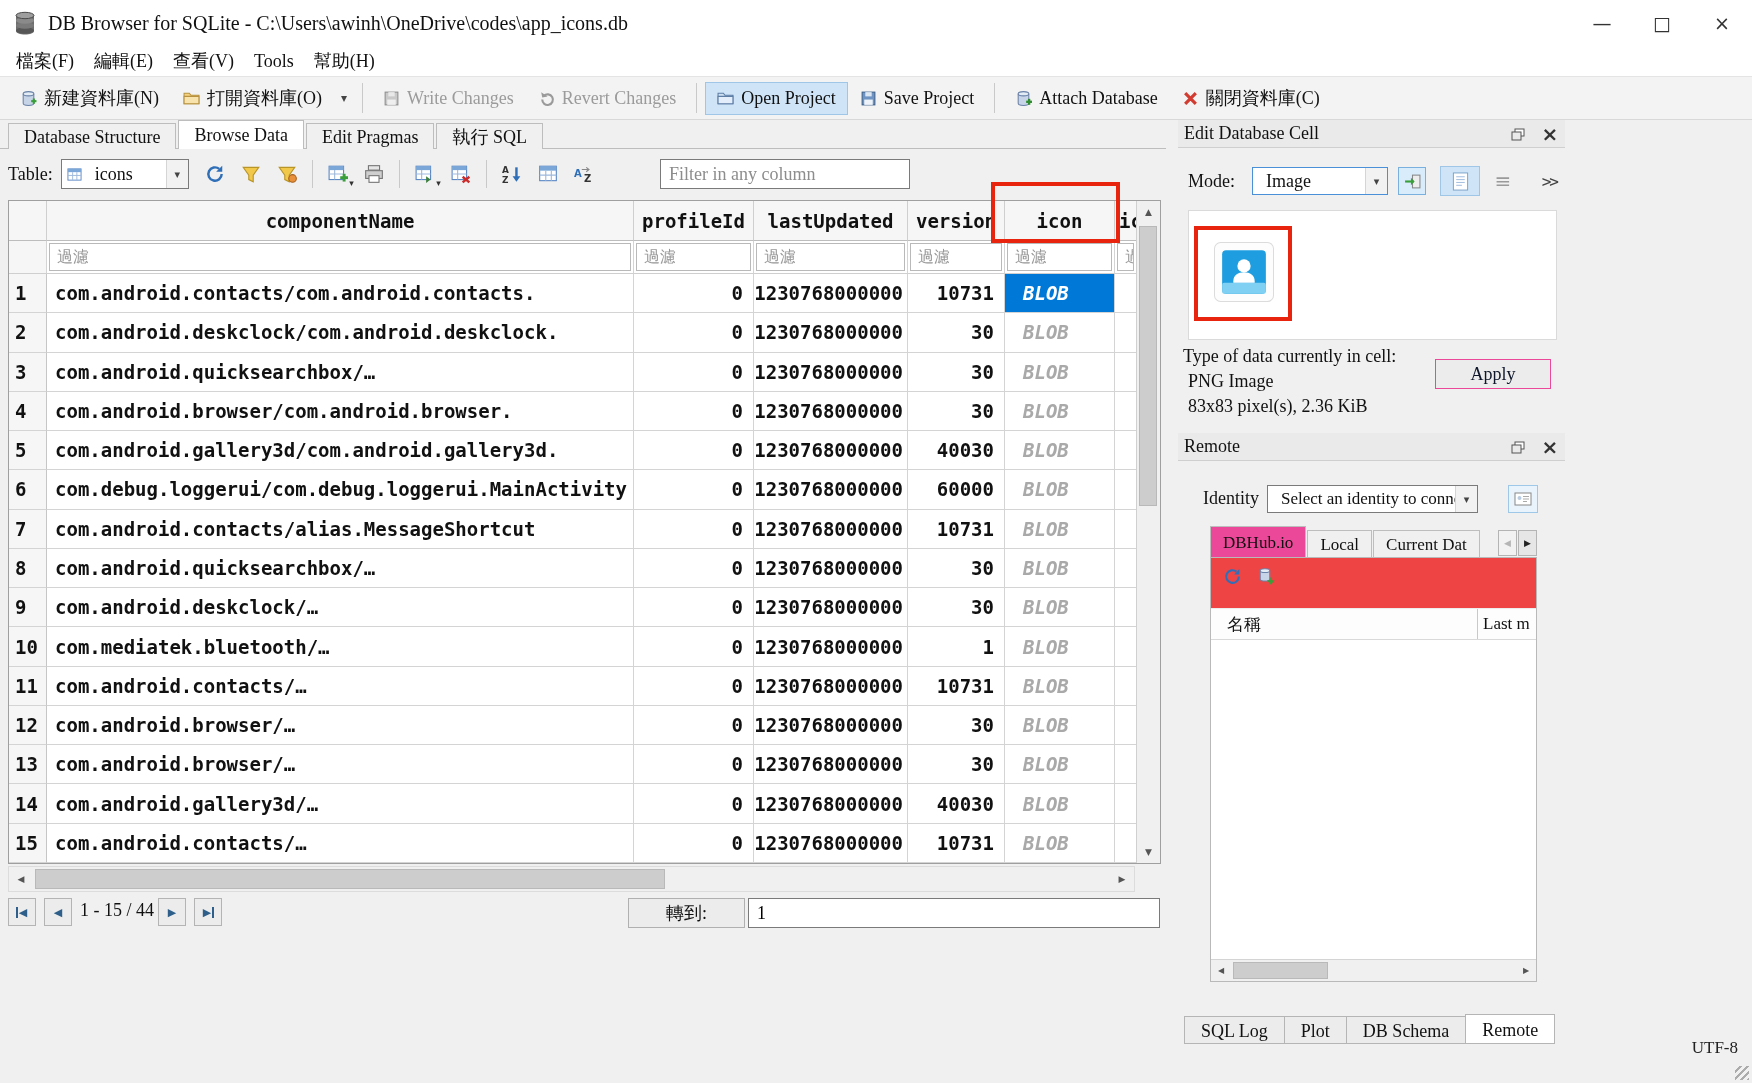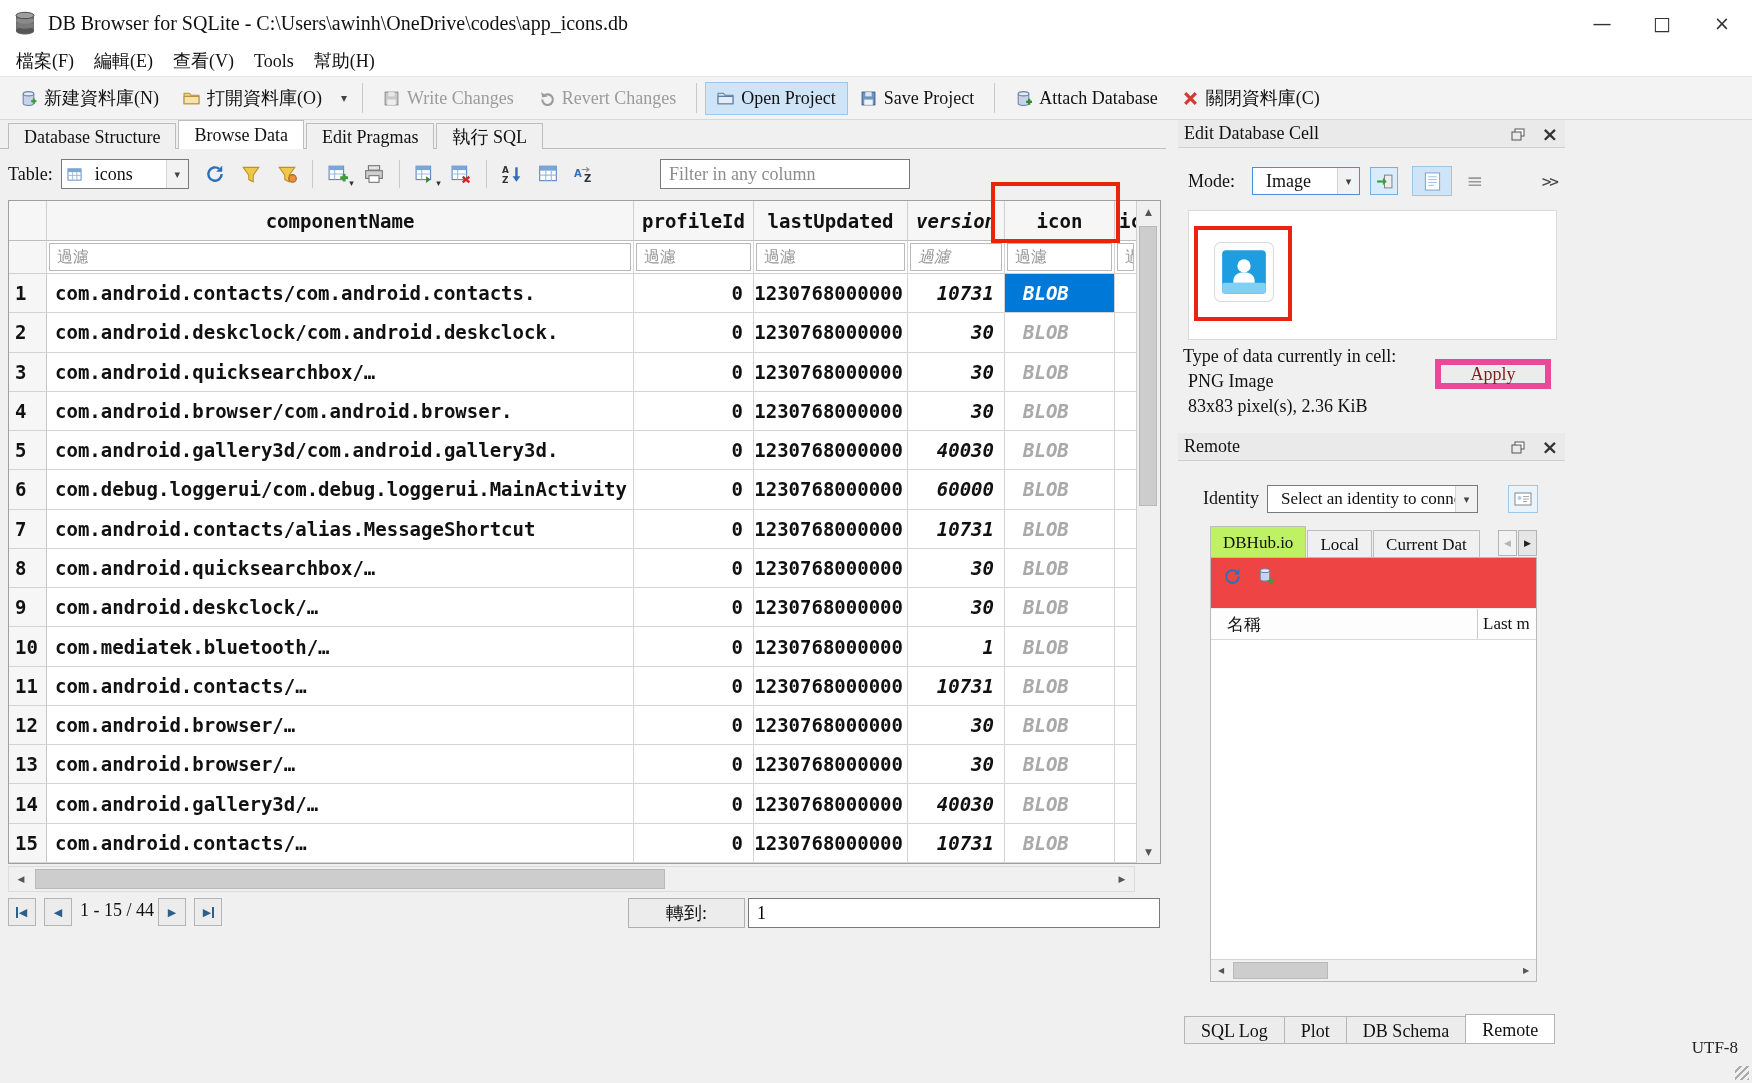--- a/index.html
+++ b/index.html
@@ -59,21 +59,21 @@
   .finner{position:absolute;left:2px;right:2px;top:2px;bottom:2px;border:1px solid #b9b9b9;background:#fff;display:flex;align-items:center;padding-left:7px;color:#979797;font-size:16px;white-space:nowrap;overflow:hidden;}
   .grid-body{flex:1;display:flex;flex-direction:column;}
   .grid-row{flex:1;display:flex;}
   .cell{border-right:1px solid #d4d4d4;border-bottom:1px solid #d4d4d4;font-family:"DejaVu Sans Mono","Liberation Mono",monospace;font-weight:bold;font-size:19px;display:flex;align-items:center;overflow:hidden;white-space:nowrap;background:#fff;}
   .cell.rownum{background:#f6f6f6;border-right:1px solid #c6c6c6;padding-left:6px;}
   .cell.al{padding-left:8px;}
   .cell.ar{justify-content:flex-end;padding-right:10px;}
   .cell.upd{padding-right:4px;}
   .cell.blob{color:#a9a9a9;font-style:italic;padding-left:18px;}
   .cell.blob.sel{background:#0078d7;color:#fff;}
-  .w-num{width:38px;}.w-name{width:587px;}.w-pid{width:120px;}.w-upd{width:154px;}.w-ver{width:97px;font-style:italic;}.w-icon{width:110px;}.w-extra{width:21px;border-right:none;}
+  .w-num{width:38px;}.w-name{width:587px;}.w-pid{width:120px;}.w-upd{width:154px;}.w-ver{width:97px;}.w-icon{width:110px;}.w-extra{width:21px;border-right:none;}
 
   
   .vscroll{width:24px;background:#f0f0f0;border-left:1px solid #d0d0d0;position:relative;}
   .vs-btn{position:absolute;left:0;width:23px;height:22px;display:flex;align-items:center;justify-content:center;font-size:9px;color:#555;font-family:"DejaVu Sans",sans-serif;background:#f0f0f0;}
   .vs-btn.up{top:0;}
   .vs-btn.down{bottom:0;}
   .vs-thumb{position:absolute;left:2px;right:3px;top:25px;height:280px;background:#cdcdcd;border:1px solid #b9b9b9;}
   .hscroll{position:absolute;top:866px;left:8px;width:1127px;height:26px;background:#f0f0f0;border:1px solid #dcdcdc;}
   .hs-btn{position:absolute;top:0;width:24px;height:24px;display:flex;align-items:center;justify-content:center;font-size:9px;color:#555;font-family:"DejaVu Sans",sans-serif;}
   .hs-btn.left{left:0;}
@@ -94,43 +94,43 @@
   .panel{position:absolute;left:0;right:0;background:#f0f0f0;}
   .panel-header{position:absolute;top:0;left:0;right:0;height:28px;background:#eaeaea;border-bottom:1px solid #cfcfcf;display:flex;align-items:center;}
   .panel-title{font-size:18px;margin-left:6px;}
   .ph-icons{position:absolute;right:4px;top:0;height:28px;display:flex;align-items:center;gap:10px;}
   .ph-btn{display:flex;align-items:center;justify-content:center;width:22px;height:22px;}
   .ph-close{font-size:20px;font-weight:bold;color:#333;font-family:"DejaVu Sans",sans-serif;}
 
   .editpanel{top:0;height:300px;}
   .mode-row{position:absolute;top:46px;left:10px;right:8px;height:30px;display:flex;align-items:center;}
   .mode-label{font-size:18px;width:52px;}
-  .mode-combo{width:108px;margin-left:12px;border:1px solid #4a90d9;height:28px;}
+  .mode-combo{width:136px;margin-left:12px;border:1px solid #4a90d9;height:28px;}
   .sq-btn{height:28px;display:flex;align-items:center;justify-content:center;border:1px solid transparent;}
   .btn-import{width:28px;margin-left:10px;background:#d9ecfb;border-color:#7ab0dd;}
   .btn-textview{width:40px;height:30px;margin-left:14px;background:#cfe5f7;border-color:#9fc6e7;}
   .btn-listview{width:30px;margin-left:8px;color:#9a9a9a;font-size:20px;font-family:"DejaVu Sans",sans-serif;}
   .overflow-chevron{margin-left:auto;color:#444;font-size:16px;font-family:"DejaVu Sans Mono",monospace;letter-spacing:-2px;}
   .preview{position:absolute;top:90px;left:10px;width:369px;height:130px;background:#fff;border:1px solid #dadada;}
   .preview-img{position:absolute;left:25px;top:31px;width:60px;height:60px;}
   .type-label{position:absolute;top:226px;left:5px;font-size:18px;}
   .type-value{position:absolute;top:251px;left:10px;font-size:18px;}
   .size-info{position:absolute;top:276px;left:10px;font-size:18px;}
-  .apply-btn{position:absolute;top:239px;right:14px;width:116px;height:30px;background:#ececec;border:6px solid #ec4899;display:flex;align-items:center;justify-content:center;font-size:18px;color:#7f1d1d;}
+  .apply-btn{position:absolute;top:239px;right:14px;width:116px;height:30px;background:#ececec;border:1px solid #ec4899;display:flex;align-items:center;justify-content:center;font-size:18px;color:#0f172a;}
 
   .remotepanel{top:313px;height:580px;}
   .identity-row{position:absolute;top:52px;left:0;right:0;height:30px;}
   .identity-label{position:absolute;left:25px;top:3px;font-size:18px;}
   .identity-combo{position:absolute;left:89px;top:0;width:211px;height:28px;}
   .identity-combo .combo-text{font-size:17px;}
   .id-btn{position:absolute;left:330px;top:0;width:30px;height:28px;border:1px solid #9ec7e8;background:#e9f3fb;display:flex;align-items:center;justify-content:center;}
   .remote-tabs{position:absolute;top:93px;left:32px;right:0;height:31px;display:flex;align-items:flex-end;}
   .rtabs-clip{display:flex;align-items:flex-end;width:286px;overflow:hidden;}
   .rtab{font-size:17px;height:27px;padding:2px 12px 0;background:#f0f0f0;border:1px solid #bdbdbd;border-bottom:none;margin-right:1px;display:flex;align-items:center;white-space:nowrap;}
-  .rtab.active{height:31px;background:#bef264;}
+  .rtab.active{height:31px;background:#ec4899;}
   .rtab.clipped{max-width:110px;overflow:hidden;}
   .tab-scroll{position:absolute;top:4px;width:19px;height:26px;border:1px solid #b4b4b4;background:#f2f2f2;display:flex;align-items:center;justify-content:center;font-size:9px;font-family:"DejaVu Sans",sans-serif;color:#b5b5b5;}
   .tab-scroll.left{right:48px;}
   .tab-scroll.right{right:28px;color:#222;background:#e6e6e6;}
   .remote-box{position:absolute;top:124px;left:32px;width:327px;height:425px;background:#ef4444;border:1px solid #b9b9b9;}
   .rb-toolbar{position:absolute;top:0;left:0;right:0;height:36px;display:flex;align-items:center;gap:14px;padding-left:12px;}
   .rb-header{position:absolute;top:50px;left:0;right:0;height:32px;background:#fdfdfd;border-bottom:1px solid #d9d9d9;border-top:1px solid #ededed;display:flex;align-items:center;}
   .lh-name{flex:1;padding-left:16px;font-size:17px;}
   .lh-div{width:1px;height:100%;background:#c9c9c9;}
   .lh-last{width:58px;padding-left:5px;font-size:17px;white-space:nowrap;overflow:hidden;}

